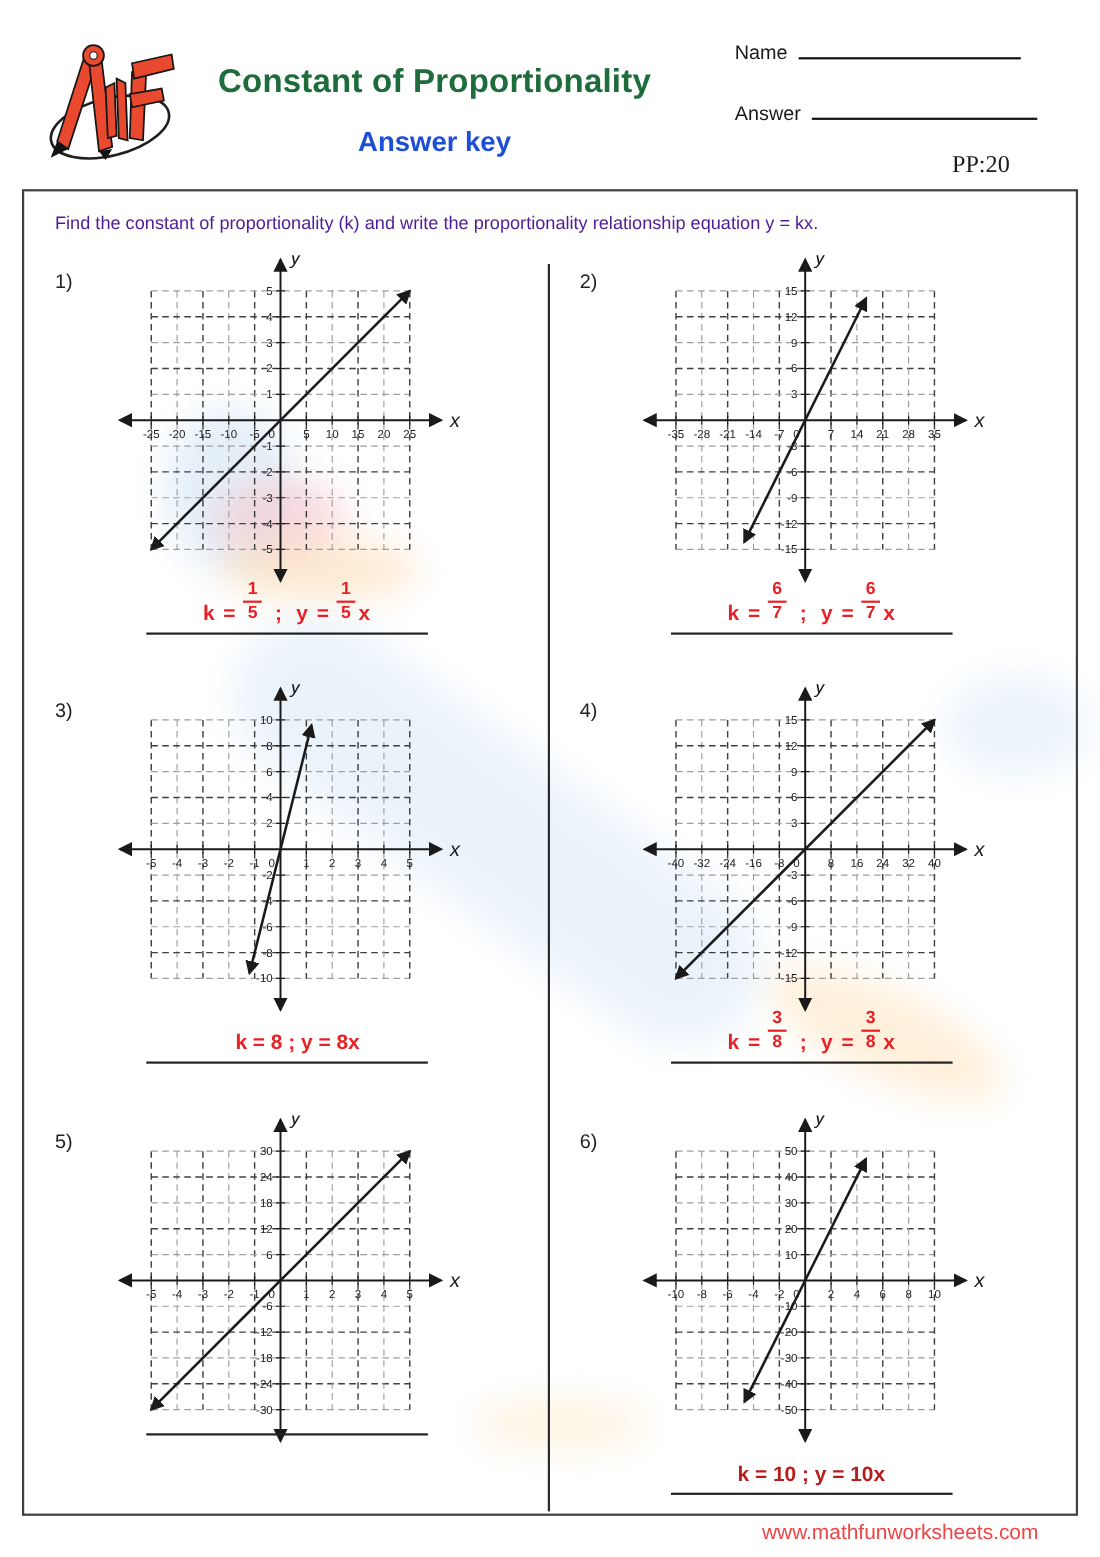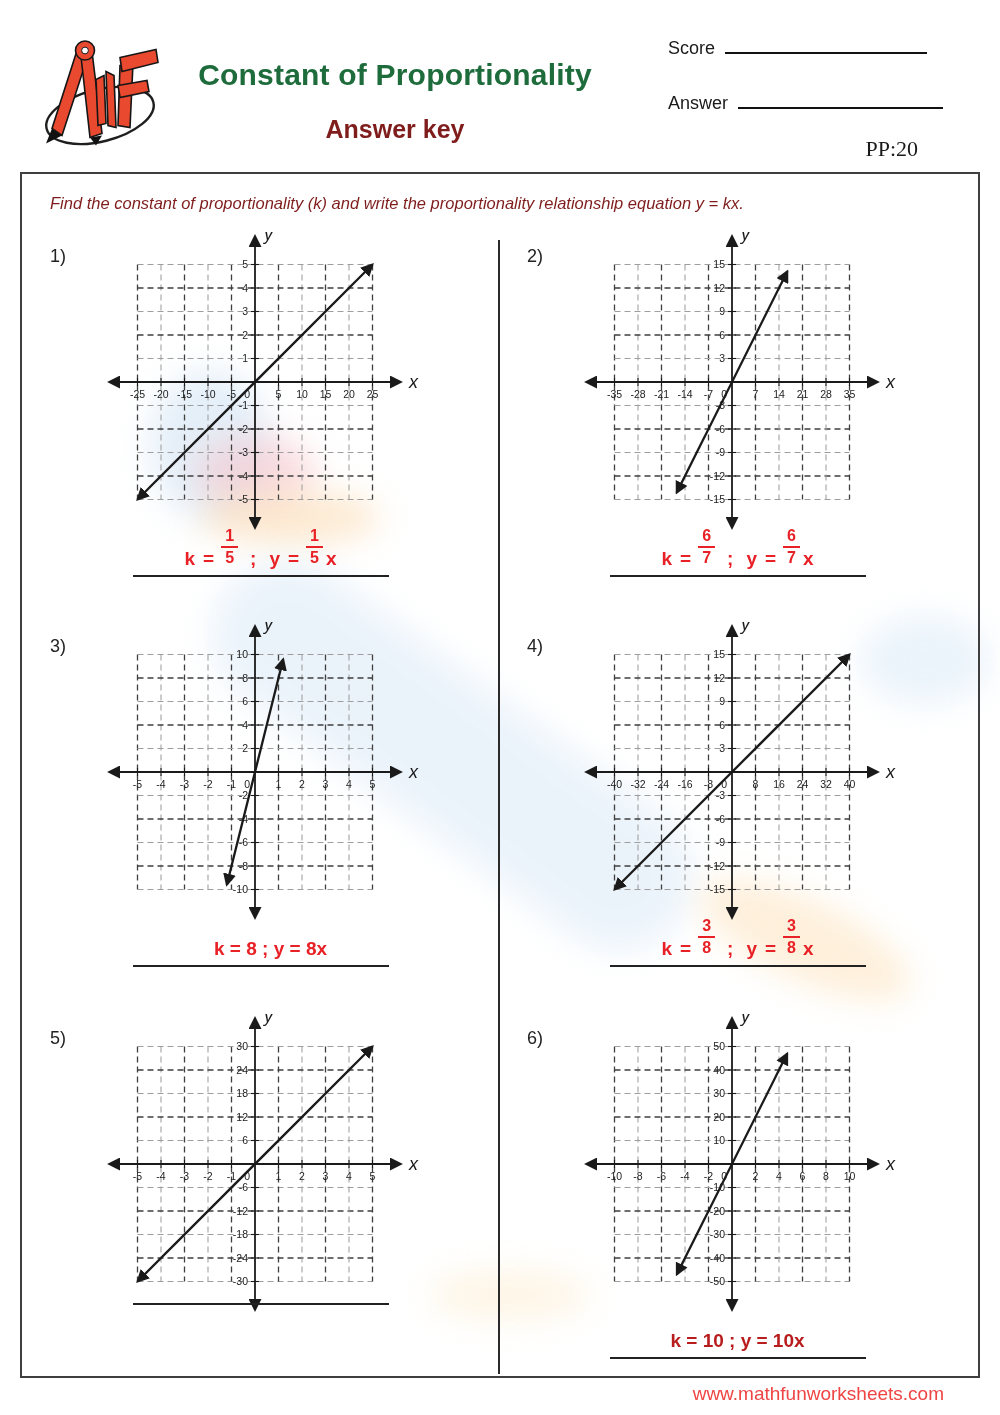--- a/index.html
+++ b/index.html
@@ -24,21 +24,21 @@
   .subtitle{position:absolute;left:150px;top:115px;width:490px;text-align:center;
     font-size:25px;font-weight:bold;}
   .name-row{position:absolute;left:668px;top:36px;font-size:18px;}
   .score-row{position:absolute;left:668px;top:91px;font-size:18px;}
   .blank-line{display:inline-block;width:202px;border-bottom:2px solid #111;height:16px;margin-left:10px;}
   .blank-line.score{width:205px;}
   .pp{position:absolute;left:668px;top:136px;width:250px;text-align:right;
     font-family:"Liberation Serif", serif;font-size:22px;}
   
   .box{position:absolute;left:20px;top:172px;width:956px;height:1202px;border:2px solid #3f3f3f;}
-  .instruction{position:absolute;left:28px;top:20px;font-size:16.5px;color:#7f1d1d;font-style:italic;}
+  .instruction{position:absolute;left:28px;top:20px;font-size:16.5px;color:#4c1d95;}
   .divider{position:absolute;left:476px;top:66px;bottom:2px;width:2px;background:#2b2b2b;}
   .problem{position:absolute;width:477px;height:382px;}
   .pnum{position:absolute;left:28px;top:14px;font-size:18px;color:#222;}
   .gwrap{position:absolute;left:18px;top:0;}
   .answer{position:absolute;left:0;right:0;top:282px;text-align:center;}
   .ans-text{min-height:54px;display:flex;align-items:flex-end;justify-content:center;
     font-weight:bold;font-size:19px;line-height:1;}
   .ans-line{width:256px;height:2px;background:#222;margin:7px auto 0;}
   .ap{margin:0 4px;}
   .ap.sep{margin:0 9px;}
@@ -72,23 +72,23 @@
       <circle cx="45" cy="15" r="9.5" fill="#e8492f" stroke="#161616" stroke-width="1.6"></circle>
       <circle cx="45" cy="15" r="3.4" fill="#ffffff" stroke="#161616" stroke-width="1"></circle>
       <polygon points="56,44 64,40 66,88 58,90" fill="#e8492f" stroke="#161616" stroke-width="1.6"></polygon>
       <polygon points="66,36 74,40 76,92 68,90" fill="#e8492f" stroke="#161616" stroke-width="1.6"></polygon>
       <polygon points="80,30 93,28 90,92 78,90" fill="#e8492f" stroke="#161616" stroke-width="1.6"></polygon>
       <polygon points="80,22 116,14 118,27 82,36" fill="#e8492f" stroke="#161616" stroke-width="1.6"></polygon>
       <polygon points="78,50 107,45 109,56 80,62" fill="#e8492f" stroke="#161616" stroke-width="1.6"></polygon>
     </svg>
   </div>
   <div class="title" style="color: rgb(30, 108, 60);">Constant of Proportionality</div>
-  <div class="subtitle" style="color: #7f1d1d;">Answer key</div>
+  <div class="subtitle" style="color: #1d4ed8;">Answer key</div>
   <div class="name-row">
-    <span>Score</span><span class="blank-line"></span>
+    <span>Name</span><span class="blank-line"></span>
   </div>
   <div class="score-row">
     <span>Answer</span><span class="blank-line score"></span>
   </div>
   <div class="pp">PP:20</div>
 
   <div class="box">
     <div class="instruction">Find the constant of proportionality (k) and write the proportionality relationship equation y = kx.</div>
     <div class="divider"></div>
     <div id="problems-root">

